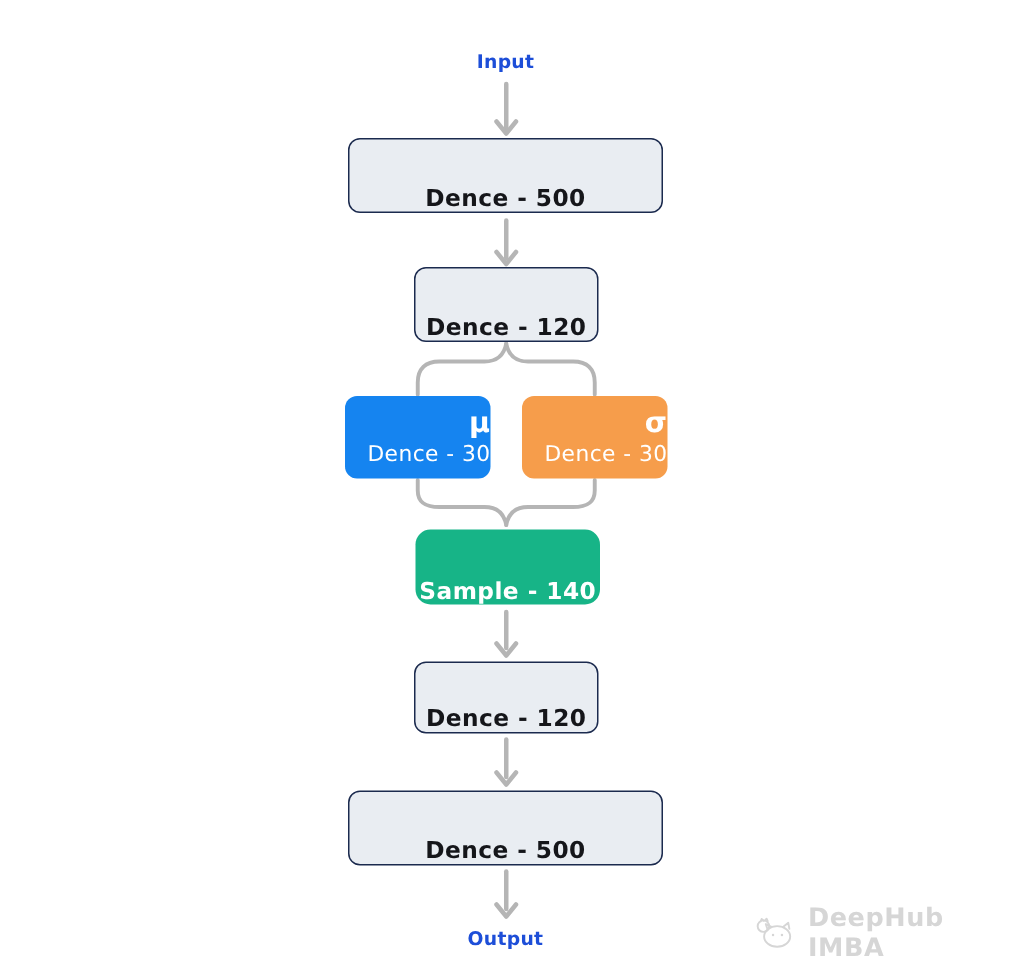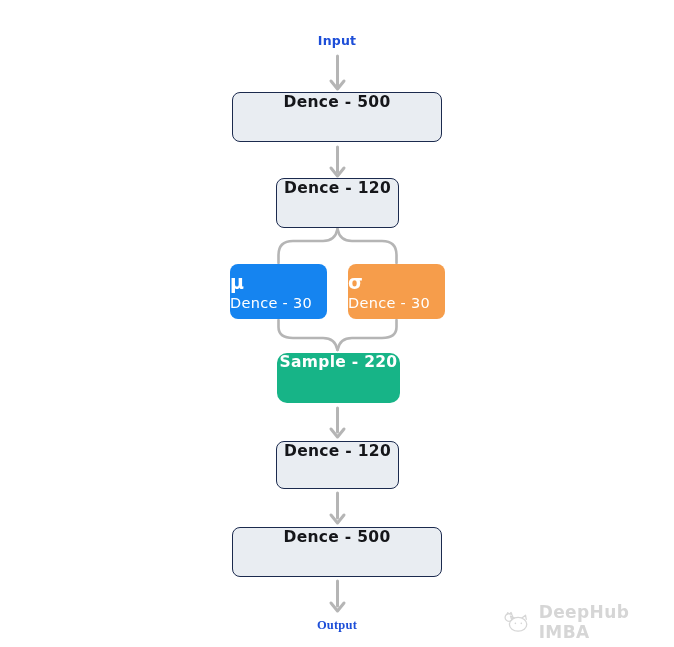--- a/index.html
+++ b/index.html
@@ -8,24 +8,24 @@
     font-family:"DejaVu Sans","Liberation Sans",sans-serif;
   }
   .canvas{position:relative;width:674px;height:647px;background:#ffffff;}
   .wires{position:absolute;left:0;top:0;width:674px;height:647px;pointer-events:none;}
 
   .io-label{
     position:absolute;left:0;width:674px;text-align:center;
     font-size:12.5px;font-weight:bold;color:#1d4ed8;letter-spacing:.2px;
   }
   .io-label.input{top:33px;}
-  .io-label.output{top:618px;font-family:Liberation Serif, serif;}
+  .io-label.output{top:618px;}
 
   .node{
-    position:absolute;display:flex;align-items:flex-start;justify-content:center;
+    position:absolute;display:flex;align-items:flex-end;justify-content:center;
     font-weight:bold;color:#15161a;font-size:15.5px;letter-spacing:.3px;
     box-sizing:border-box;
   }
   .dense{
     background:#e9edf2;border:1.6px solid #1b2a4e;border-radius:8px;
   }
   .n-dense500-enc{left:232px;top:92px;width:210px;height:50px;}
   .n-dense120-enc{left:276px;top:178px;width:123px;height:50px;}
   .n-mu{left:230px;top:264px;width:97px;height:55px;background:#1584f0;color:#ffffff;border-radius:8px;flex-direction:column;}
   .n-sigma{left:348px;top:264px;width:97px;height:55px;background:#f69d4b;color:#ffffff;border-radius:8px;flex-direction:column;}
@@ -104,21 +104,21 @@
     <div class="sym">μ</div>
     <div class="sub">Dence - 30</div>
   </div>
 
   <div class="node n-sigma">
     <div class="sym">σ</div>
     <div class="sub">Dence - 30</div>
   </div>
 
   <div class="node n-sample">
-    <span>Sample - 220</span>
+    <span>Sample - 140</span>
   </div>
 
   <div class="node dense n-dense120-dec">
     <span>Dence - 120</span>
   </div>
 
   <div class="node dense n-dense500-dec">
     <span>Dence - 500</span>
   </div>
 

